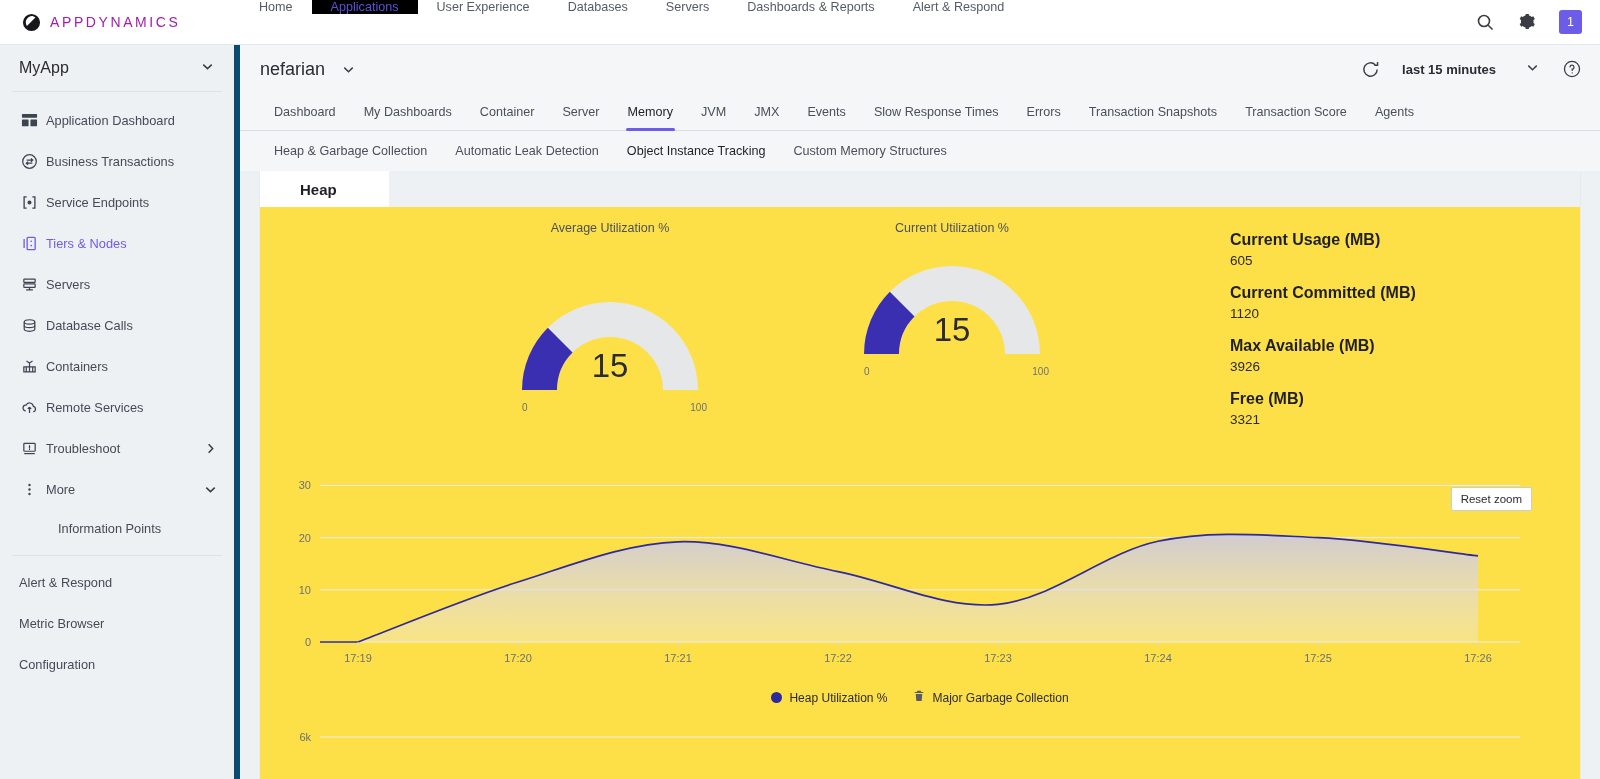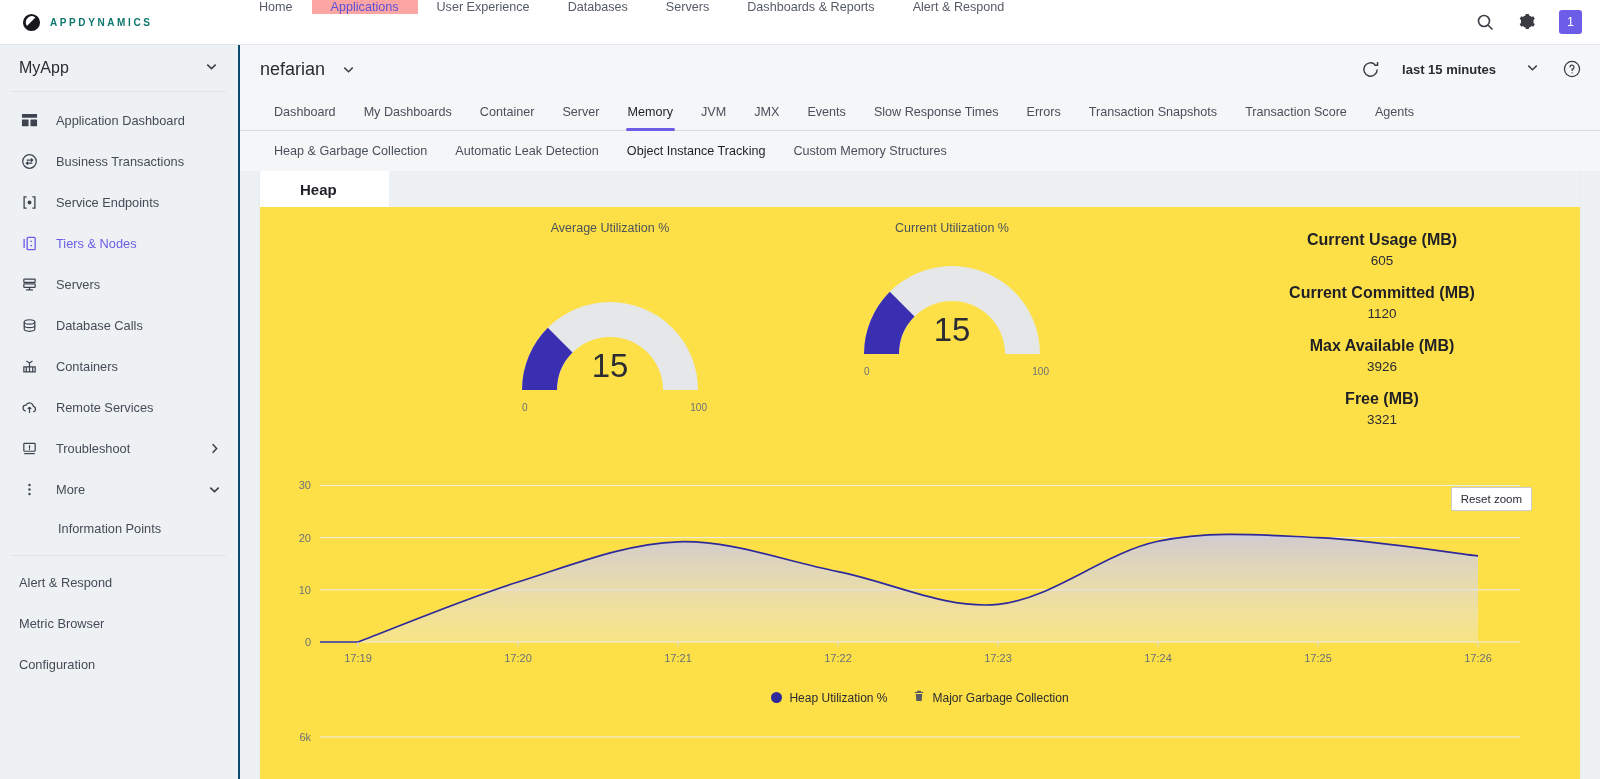--- a/index.html
+++ b/index.html
@@ -17,65 +17,65 @@
     display: flex; align-items: stretch;
     border-bottom: 1px solid #e3e6ea;
     position: relative;
   }
   .brand {
     width: 240px; display: flex; align-items: center; gap: 9px;
     padding-left: 22px;
   }
   .brand-mark { width: 19px; height: 19px; flex: 0 0 19px; }
   .brand-text {
-    font-size: 10px; font-weight: bold; letter-spacing: 2.6px;
-    color: #0f766e;
+    font-size: 14px; font-weight: normal; letter-spacing: 2.6px;
+    color: #a21caf;
   }
   .mainnav { display: flex; align-items: flex-start; }
   .mainnav-item {
     display: flex; align-items: center; padding: 0 19px;
     font-size: 12.6px; color: #555b66; cursor: pointer;
     white-space: nowrap;
   }
-  .mainnav-item.active { background: #fca5a5; color: #5c51d6; }
+  .mainnav-item.active { background: #000000; color: #5c51d6; }
   .topbar-right {
     margin-left: auto; display: flex; align-items: center;
     gap: 22px; padding-right: 18px;
   }
   .ticon { width: 20px; height: 20px; cursor: pointer; color: #3c3c44; }
   .badge-1 {
     width: 23px; height: 24px; background: #6c5ce7; color: #fff;
     border-radius: 3px; font-size: 12.5px; display: flex;
     align-items: center; justify-content: center; cursor: pointer;
   }
 
   
   .shell { display: flex; height: 734px; }
 
   
   .sidebar {
     width: 240px; flex: 0 0 240px; background: #eef1f4;
-    border-right: 2px solid #0c4a6e; padding-top: 0;
+    border-right: 6px solid #0c4a6e; padding-top: 0;
   }
   .app-select {
     height: 46px; display: flex; align-items: center;
     padding: 0 19px; justify-content: space-between; cursor: pointer;
   }
   .sep { height: 1px; background: #dfe3e8; margin: 0 12px; }
   .nav-list { padding-top: 8px; }
   .nav-item {
     display: flex; align-items: center; height: 41px;
     padding: 0 16px 0 16px; cursor: pointer; gap: 0;
   }
   .nav-ico {
     width: 26px; flex: 0 0 26px; display: flex;
     align-items: center; justify-content: center; color: #3d4450;
   }
   .nav-label {
-    font-size: 12.8px; color: #454b56; margin-left: 14px;
+    font-size: 12.8px; color: #454b56; margin-left: 4px;
     white-space: nowrap;
   }
   .nav-item.active .nav-label { color: #6c5ce7; }
   .nav-item.active .nav-ico { color: #6c5ce7; }
   .nav-caret { margin-left: auto; color: #4a4a52; display: flex; }
   .nav-sub {
     display: flex; align-items: center; height: 37px; padding-left: 58px;
     font-size: 12.8px; color: #454b56; cursor: pointer;
   }
   .nav-foot { padding-top: 6px; }
@@ -164,21 +164,21 @@
     position: absolute; left: 17px; bottom: -16px; font-size: 10px; color: #6a7078;
   }
   .gauge-max {
     position: absolute; right: 8px; bottom: -16px; font-size: 10px; color: #6a7078;
   }
 
   .metrics {
     margin-left: auto; padding-right: 26px; padding-top: 10px;
     width: 330px;
   }
-  .metric { margin-bottom: 16px; text-align: center; }
+  .metric { margin-bottom: 16px; }
   .metric-label { font-size: 16px; font-weight: bold; color: #1f1f26; }
   .metric-value { font-size: 13.5px; color: #2b2b33; margin-top: 4px; }
 
   
   .chart-area { position: relative; margin-top: 14px; }
   .reset-zoom {
     position: absolute; right: 28px; top: 30px;
     border: 1px solid #c9ced4; background: #fff; border-radius: 2px;
     font-size: 11.5px; color: #2b2b33; padding: 5px 9px; cursor: pointer;
     font-family: "Liberation Sans", sans-serif;

